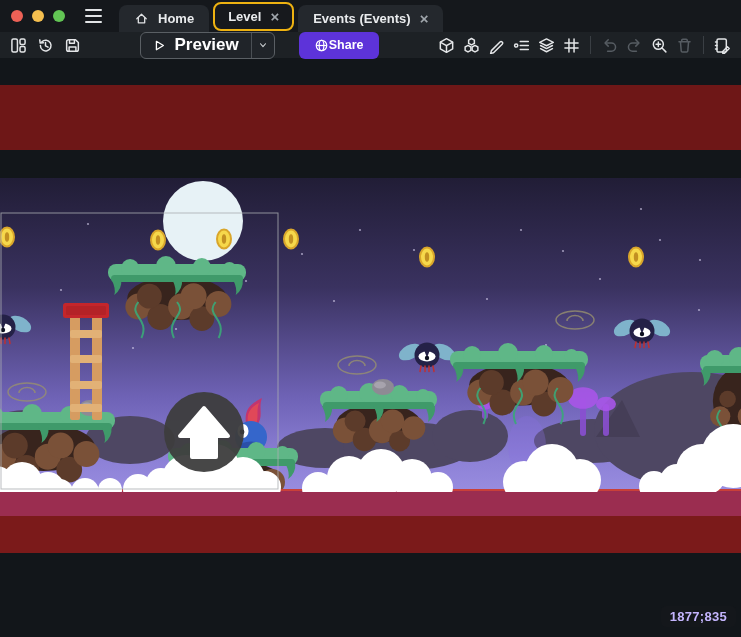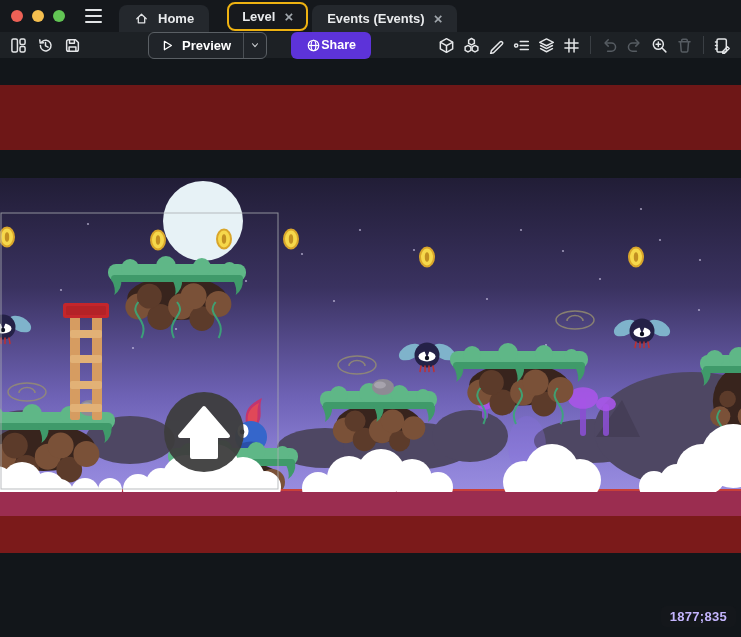--- a/index.html
+++ b/index.html
@@ -27,21 +27,21 @@
   .icon-btn{width:23px;height:24px;display:flex;align-items:center;justify-content:center;
             background:none;border:none;padding:0;cursor:pointer}
   .icon-btn svg{width:17px;height:17px;stroke:#e4e6e8;fill:none;stroke-width:1.4;
                 stroke-linecap:round;stroke-linejoin:round}
   .icon-btn.disabled svg{stroke:#565c62}
   .tb-left{display:flex;gap:4px}
   .tb-center{flex:1;display:flex;justify-content:center;align-items:center;gap:24px}
   .preview-split{display:flex;align-items:center;border:1px solid #5a5f64;border-radius:6px;
                  height:25px;background:#202429;overflow:hidden}
   .preview-main{display:flex;align-items:center;gap:8px;padding:0 12px;color:#fff;
-                font-size:13px;font-weight:700;background:none;border:none;height:100%;cursor:pointer}
+                font-size:17px;font-weight:700;background:none;border:none;height:100%;cursor:pointer}
   .preview-main svg{width:13px;height:13px;stroke:#fff;fill:none;stroke-width:1.6;
                     stroke-linecap:round;stroke-linejoin:round}
   .preview-caret{width:23px;height:100%;border:none;border-left:1px solid #4a4f54;background:none;
                  display:flex;align-items:center;justify-content:center;cursor:pointer}
   .preview-caret svg{width:12px;height:12px;stroke:#cdd0d3;fill:none;stroke-width:1.8;
                      stroke-linecap:round;stroke-linejoin:round}
   .share-btn{display:flex;align-items:center;border:none;border-radius:6px;height:27px;
              padding:0 15px;color:#fff;font-size:12.5px;font-weight:700;cursor:pointer}
   .share-btn svg{width:15px;height:15px;stroke:#fff;fill:none;stroke-width:1.3}
   .tb-right{display:flex;gap:2px;align-items:center}
@@ -66,21 +66,21 @@
       <span></span>
   </button>
   <div class="tabs" id="tabs">
       <div class="tab">
         <svg viewBox="0 0 16 16">
           <path d="M3,8.2 L8,3.4 L13,8.2"></path>
           <path d="M4.6,7 V12.6 H11.4 V7"></path>
         </svg>
         <span>Home</span>
       </div>
-      <div class="tab highlighted" style="border-color: rgb(238, 178, 17); margin-left: 14px;">
+      <div class="tab highlighted" style="border-color: rgb(238, 178, 17);">
         <span>Level</span>
         <span class="close">×</span>
       </div>
       <div class="tab">
         <span>Events (Events)</span>
         <span class="close">×</span>
       </div>
     </div>
 </div>
 

